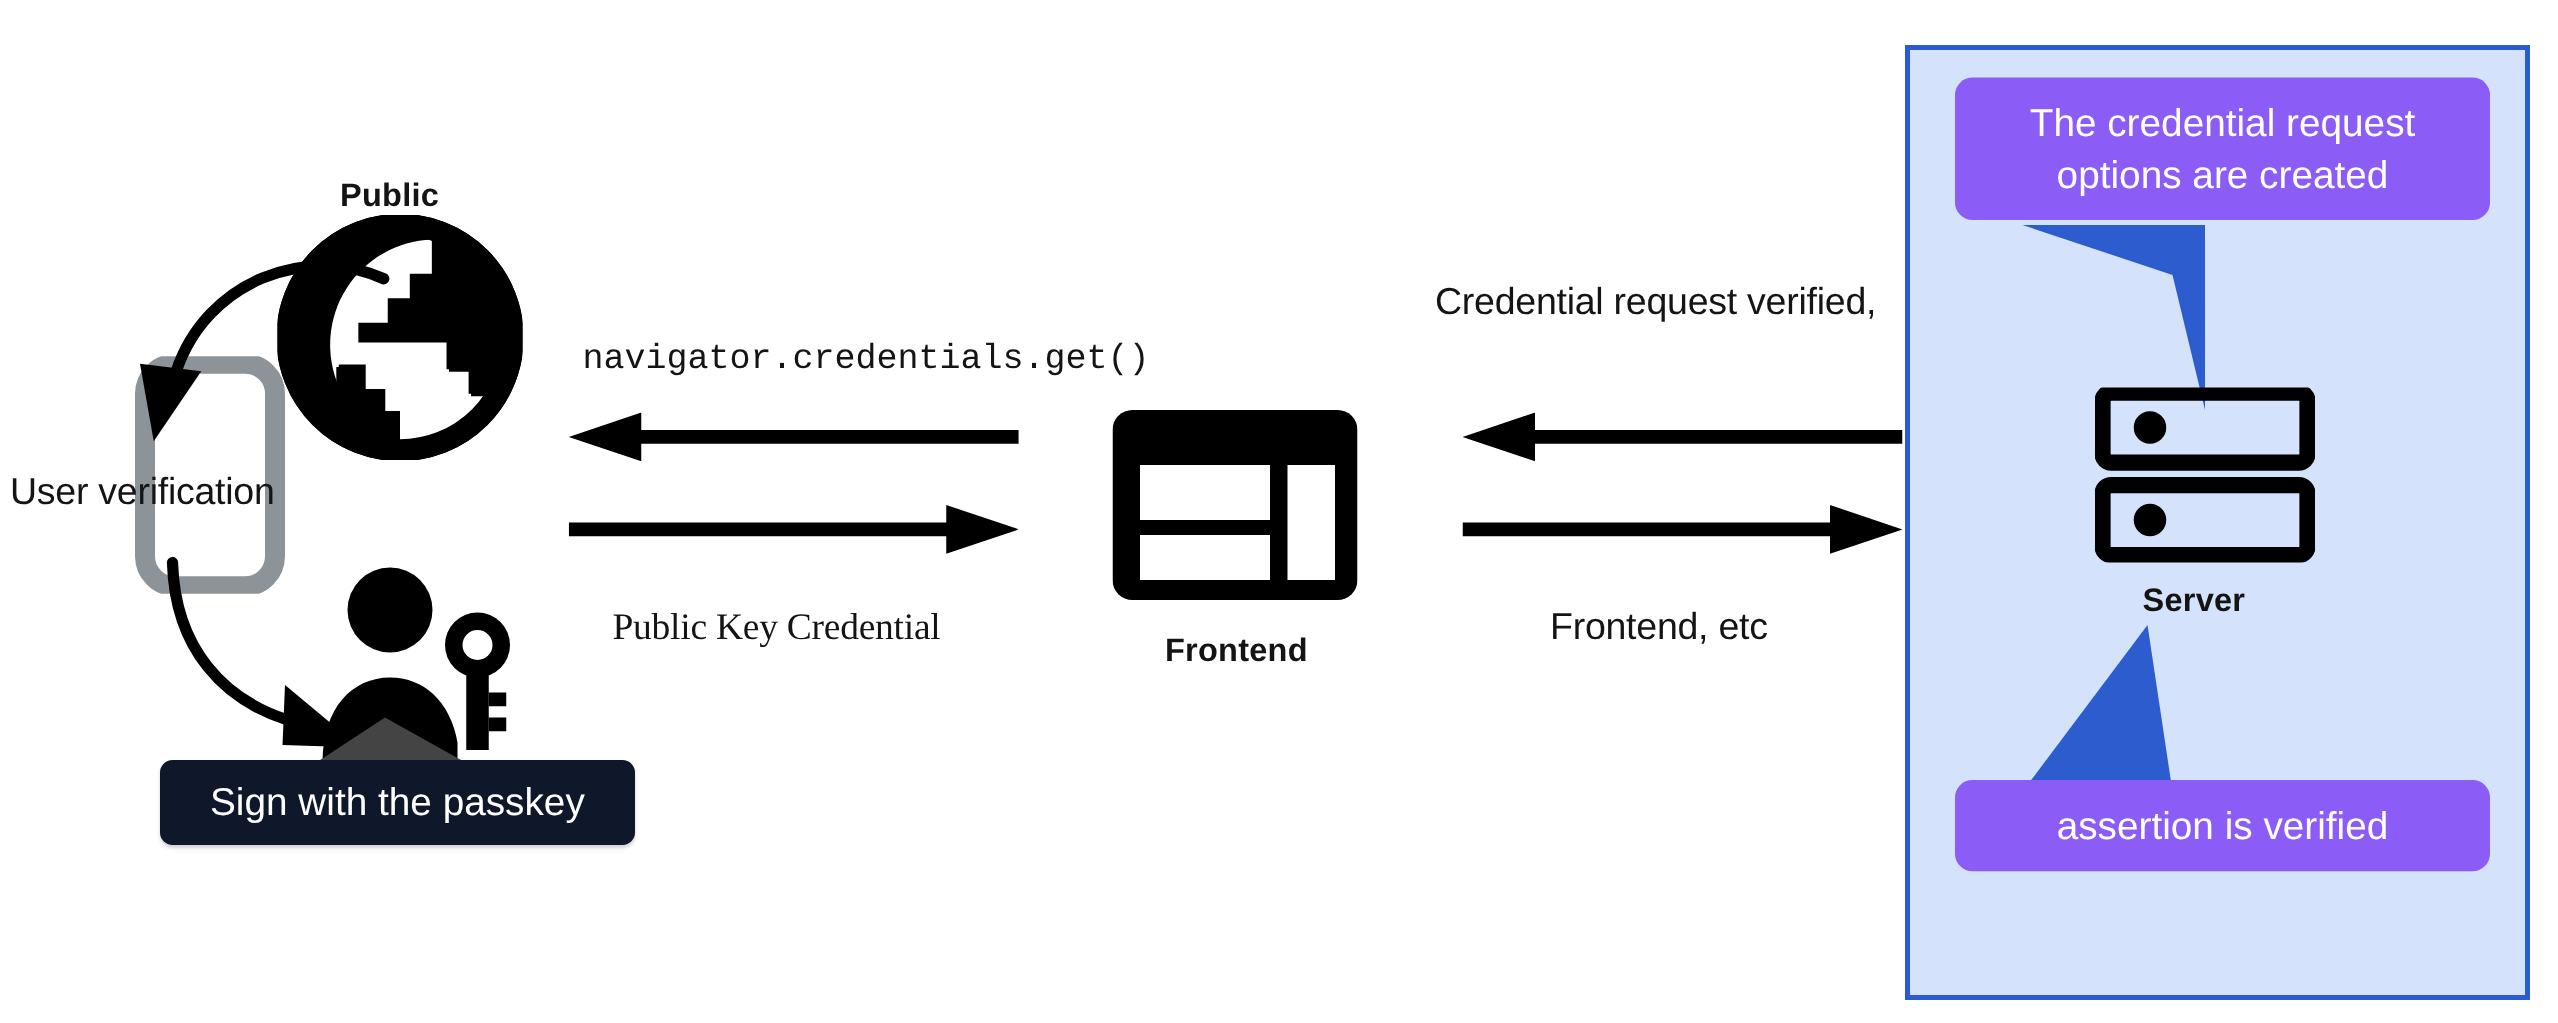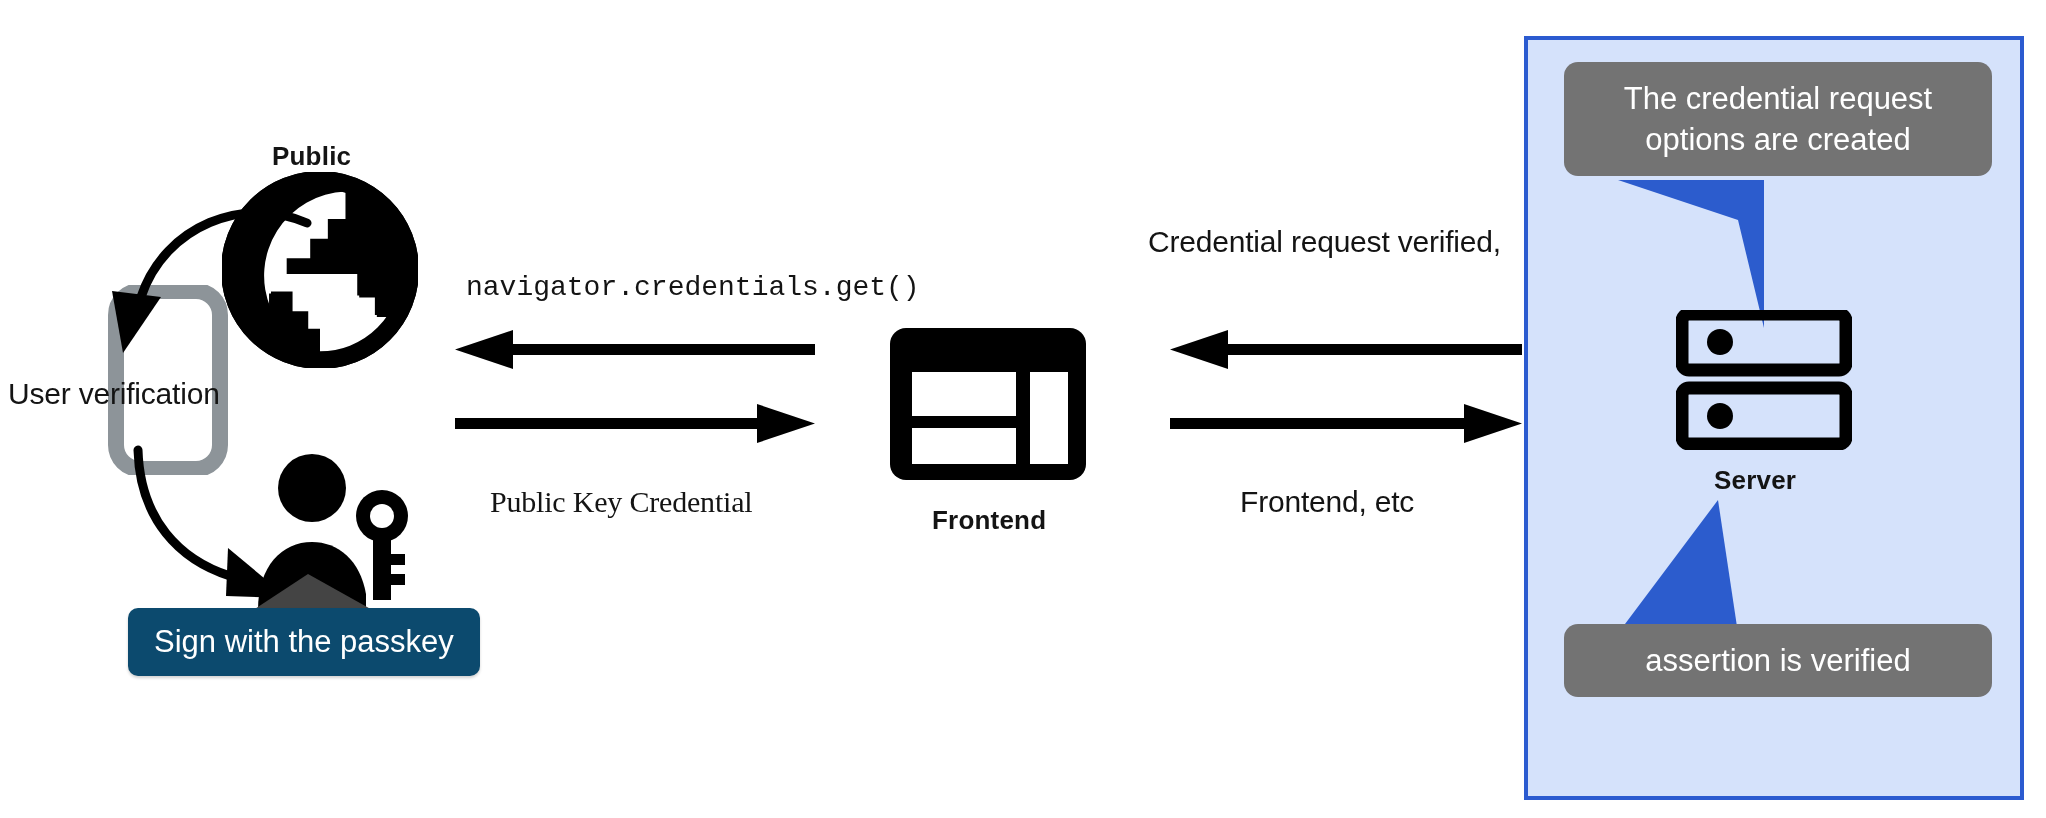--- a/index.html
+++ b/index.html
@@ -22,40 +22,40 @@
     font-size:28px;
     letter-spacing:0px;
   }
 
   
   .arrow{position:absolute;}
 
   
   .tooltip-dark{
     position:absolute;
-    background:#0c4a6e;
+    background:#0f172a;
     color:#ffffff;
     border-radius:10px;
     font-size:31px;
     line-height:40px;
-    padding:14px 26px;
+    padding:14px 40px;
     white-space:nowrap;
     box-shadow:0 2px 3px rgba(0,0,0,.18);
   }
 
   
   #server-panel{
     position:absolute;
     background:#d5e2fb;
     border:4px solid #2b5bd0;
     box-sizing:border-box;
   }
   .callout{
     position:absolute;
-    background:#737373;
+    background:#8b5cf6;
     color:#ffffff;
     border-radius:14px;
     font-size:31px;
     line-height:41px;
     text-align:center;
     padding:16px 22px;
     box-sizing:border-box;
   }
 
   .svgwrap{position:absolute;overflow:visible;}

